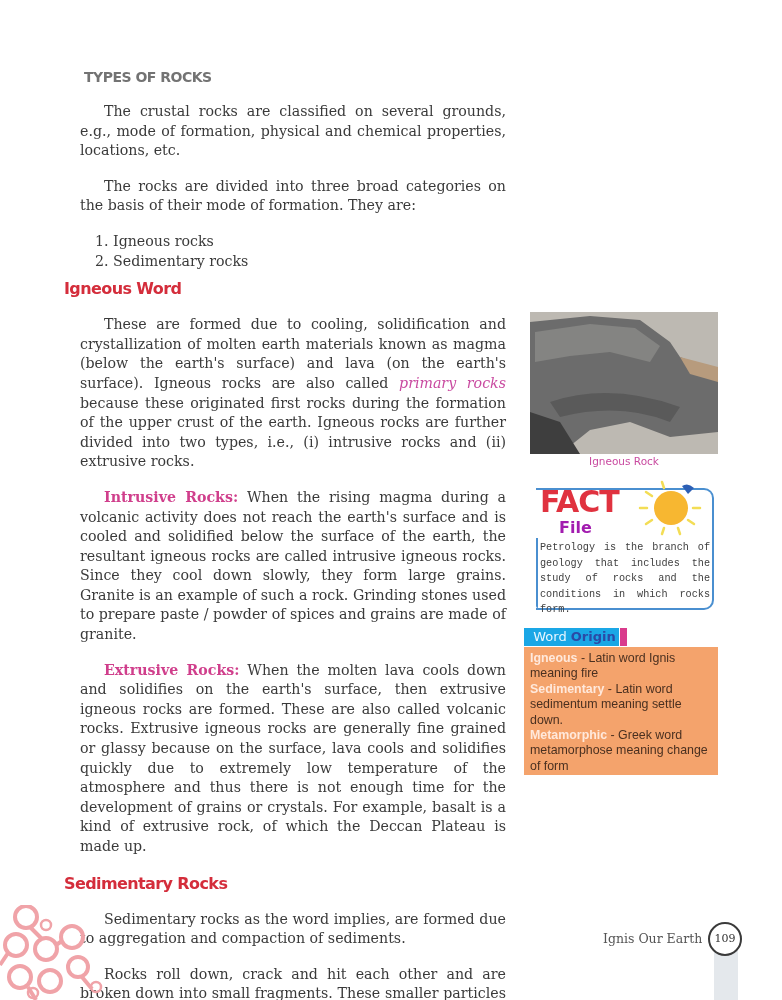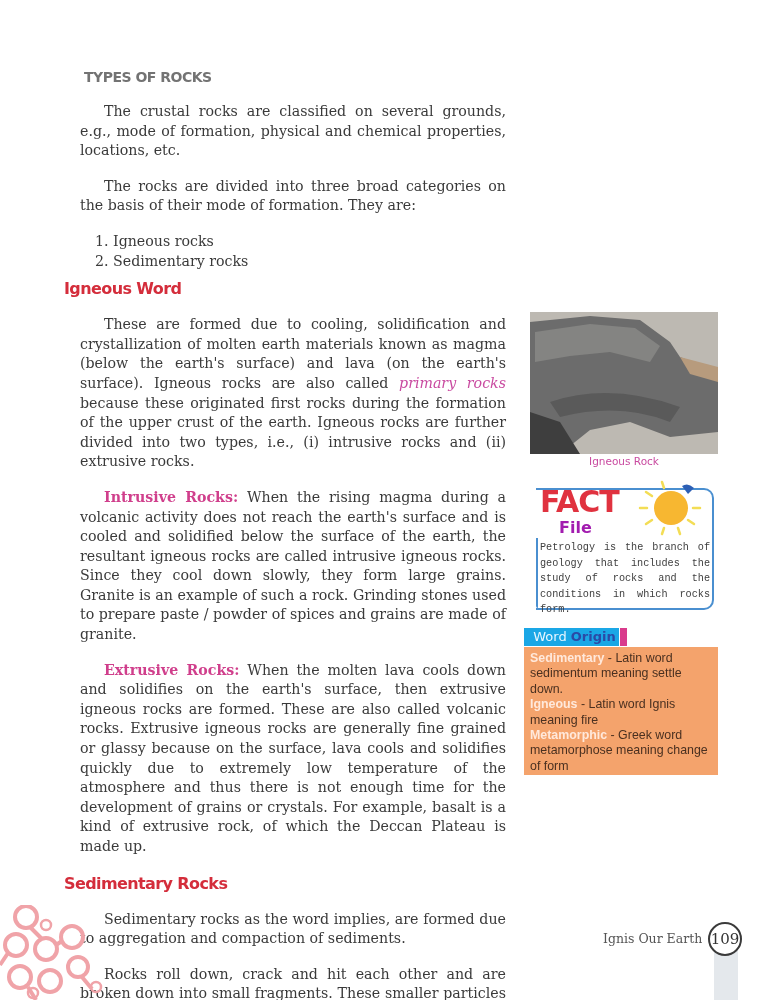--- a/index.html
+++ b/index.html
@@ -24,21 +24,21 @@
   .fact-text { position:absolute; left:10px; top:62px; width:170px; font-family:Liberation Mono, monospace; font-size:10.2px; line-height:15.6px; color:#404040; text-align:justify; }
   .sun { position:absolute; left:102px; top:0px; width:80px; height:60px; }
   .wo-head { position:absolute; left:524px; top:628px; width:95px; height:18px; background:#1aa7e6; font-family:"DejaVu Sans", sans-serif; font-size:13px; line-height:18px; padding-left:6px; box-sizing:border-box;text-align:center; }
   .wo-head .a { color:#e8f6ff; }
   .wo-head .b { color:#2b4aa6; font-weight:bold; }
   .wo-pink { position:absolute; left:620px; top:628px; width:7px; height:18px; background:#d93b8c; }
   .wo-body { position:absolute; left:524px; top:647px; width:194px; height:128px; background:#f4a36c; font-family:"Liberation Sans", sans-serif; font-size:12.4px; line-height:15.4px; color:#4a3020; padding:4px 6px; box-sizing:border-box; }
   .wo-term { color:#ffe9dc; font-weight:bold; }
   .footer-title { position:absolute; left:603px; top:931px; font-family:"DejaVu Serif", serif; font-size:12.5px; color:#555; }
   .pg-strip { position:absolute; left:714px; top:950px; width:24px; height:50px; background:#e4e8ec; }
-  .pg-circle { position:absolute; left:708px; top:922px; width:30px; height:30px; border:2px solid #3a3a3a; border-radius:50%; background:#fff; font-family:"DejaVu Serif", serif; font-size:15px; line-height:30px; text-align:center; color:#333; }
+  .pg-circle { position:absolute; left:708px; top:922px; width:30px; height:30px; border:2px solid #3a3a3a; border-radius:50%; background:#fff; font-family:"DejaVu Serif", serif; font-size:11px; line-height:30px; text-align:center; color:#333; }
   .deco { position:absolute; left:0; top:905px; width:110px; height:95px; }
 </style>
 </head>
 <body>
 
 <div class="main">
   <h2 class="h-types">TYPES OF ROCKS</h2>
   <p class="ind">The crustal rocks are classified on several grounds, e.g., mode of formation, physical and chemical properties, locations, etc.</p>
   <p class="ind">The rocks are divided into three broad categories on the basis of their mode of formation. They are:</p>
   <ol class="plain">
@@ -90,22 +90,22 @@
     </g>
     <circle cx="39" cy="30" r="17" fill="#f7b731"></circle>
     <path d="M50 8 Q56 4 62 10 L56 16 Z" fill="#2c5fb5"></path>
   </svg>
   <div class="fact-text">Petrology is the branch of geology that includes the study of rocks and the conditions in which rocks form.</div>
 </div>
 
 <div class="wo-head"><span class="a">Word</span> <span class="b">Origin</span></div>
 <div class="wo-pink"></div>
 <div class="wo-body">
+  <div><span class="wo-term">Igneous</span><span> - Latin word Ignis meaning fire</span></div>
   <div><span class="wo-term">Sedimentary</span><span> - Latin word sedimentum meaning settle down.</span></div>
-  <div><span class="wo-term">Igneous</span><span> - Latin word Ignis meaning fire</span></div>
   <div><span class="wo-term">Metamorphic</span><span> - Greek word metamorphose meaning change of form</span></div>
 </div>
 
 <svg class="deco" viewBox="0 0 110 95">
   <g fill="none" stroke="#f0a3a8" stroke-width="4">
     <circle cx="26" cy="12" r="11"></circle>
       <circle cx="16" cy="40" r="11"></circle>
       <circle cx="46" cy="44" r="11"></circle>
     <circle cx="72" cy="32" r="11"></circle>
       <circle cx="20" cy="72" r="11"></circle>

